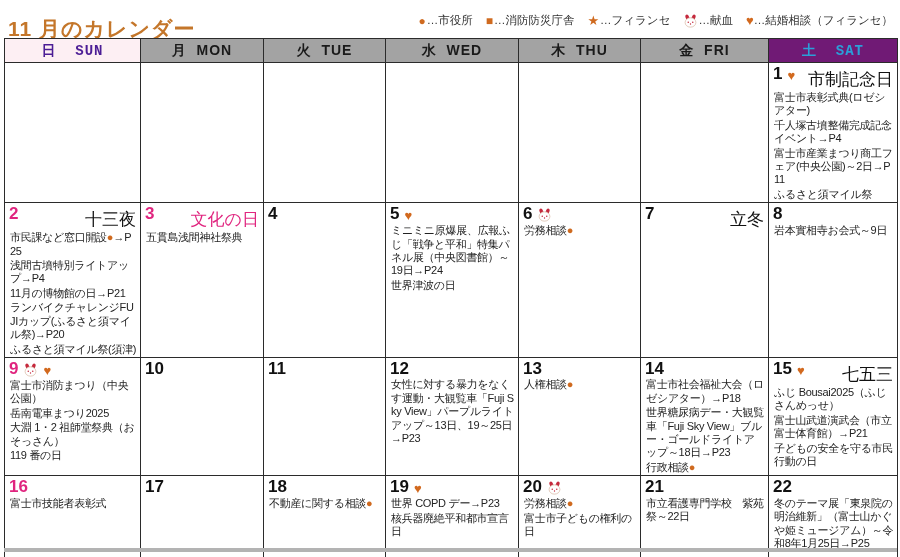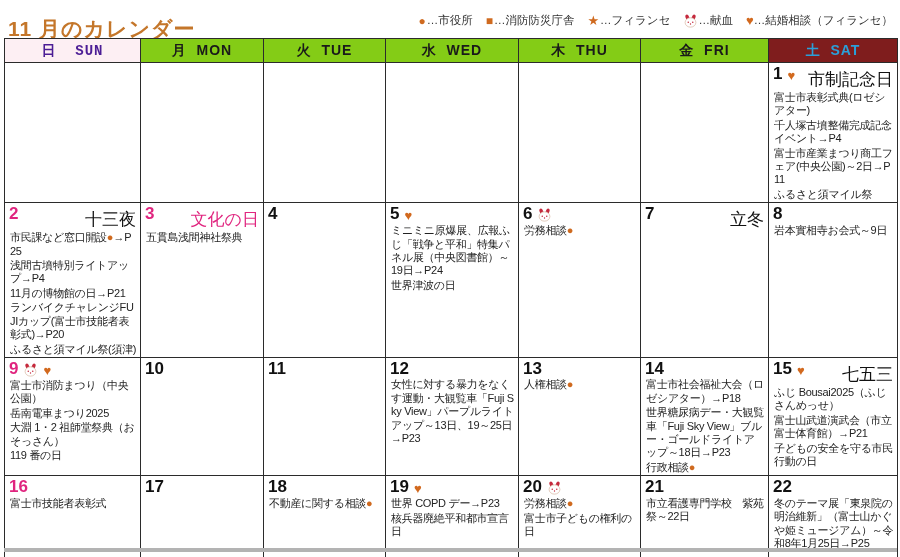--- a/index.html
+++ b/index.html
@@ -23,24 +23,24 @@
   .rabbit{display:inline-block;width:15px;height:14px;vertical-align:-2px;}
   .heart{color:#d2691e;font-size:13px;line-height:1;}
 
   table.cal{
     position:absolute;left:4px;top:38px;width:893px;
     border-collapse:collapse;table-layout:fixed;background:#fff;
   }
   .cal th,.cal td{border:1px solid #2b2b2b;padding:0;vertical-align:top;}
   .cal th{
     height:23px;font-size:14px;font-weight:600;text-align:center;
-    background:#84cc16;color:#1a1a1a;vertical-align:middle;letter-spacing:1px;
+    background:#a3a3a3;color:#1a1a1a;vertical-align:middle;letter-spacing:1px;
   }
   .cal th.sun{background:#fdeff3;color:#4c1d95;font-family:Liberation Mono, monospace;}
-  .cal th.sat{background:#7f1d1d;color:#2b9fd8;}
+  .cal th.sat{background:#701a75;color:#2b9fd8;font-family:Liberation Mono, monospace;}
   tr.r0 td{height:98px;} tr.r1 td{height:102px;} tr.r2 td{height:96px;}
   tr.r3 td{height:97px;margin-top:32px;} tr.r4 td{height:93px;}
   .cal td{position:relative;}
   .cellhead{display:flex;align-items:flex-start;padding:1px 4px 0 4px;}
   .daynum{font-size:17px;font-weight:600;line-height:1.15;color:#111;}
   .daynum.pink{color:#e0257f;}
   .headicon{margin-left:5px;margin-top:2px;}
   .daylabel{margin-left:auto;font-size:17px;padding-top:4px;color:#111;white-space:nowrap;}
   .daylabel.pink{color:#e0257f;}
   .evt{
@@ -130,21 +130,21 @@
       </tr>
       <tr class="r1">
         <td>
           <div class="cellhead">
             <span class="daynum pink">2</span>
             <span class="daylabel">十三夜</span>
           </div>
           <div class="evt">市民課など窓口開設<span class="dot">●</span>→P25</div>
           <div class="evt">浅間古墳特別ライトアップ→P4</div>
           <div class="evt">11月の博物館の日→P21</div>
-          <div class="evt">ランバイクチャレンジFUJIカップ(富士市技能者表彰式)→P20</div>
+          <div class="evt">ランバイクチャレンジFUJIカップ(ふるさと須マイル祭)→P20</div>
           <div class="evt">ふるさと須マイル祭(須津)</div>
         </td>
         <td>
           <div class="cellhead">
             <span class="daynum pink">3</span>
             <span class="daylabel pink">文化の日</span>
           </div>
           <div class="evt">五貫島浅間神社祭典</div>
         </td>
         <td>

